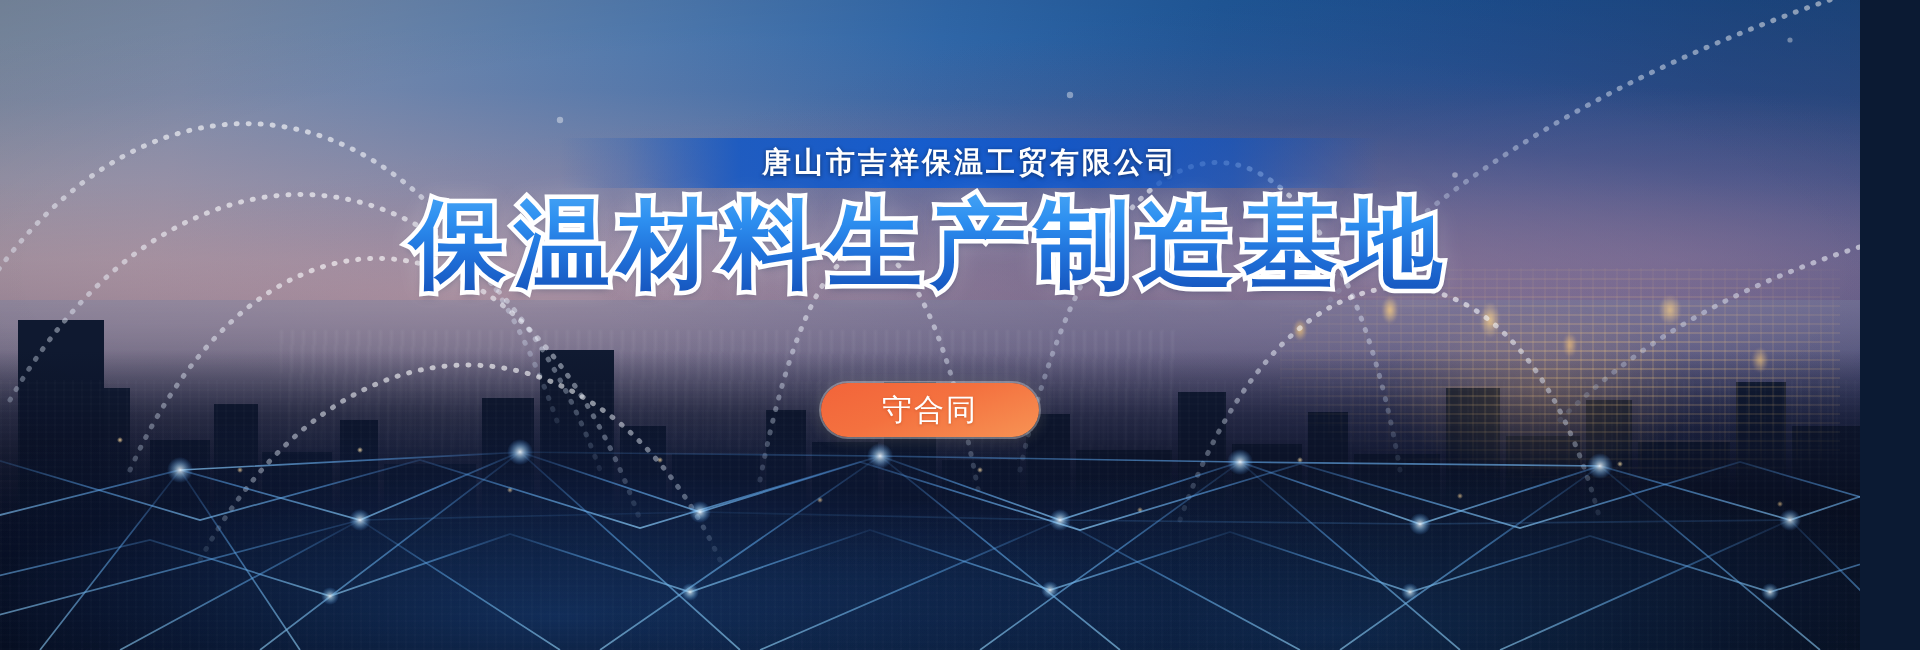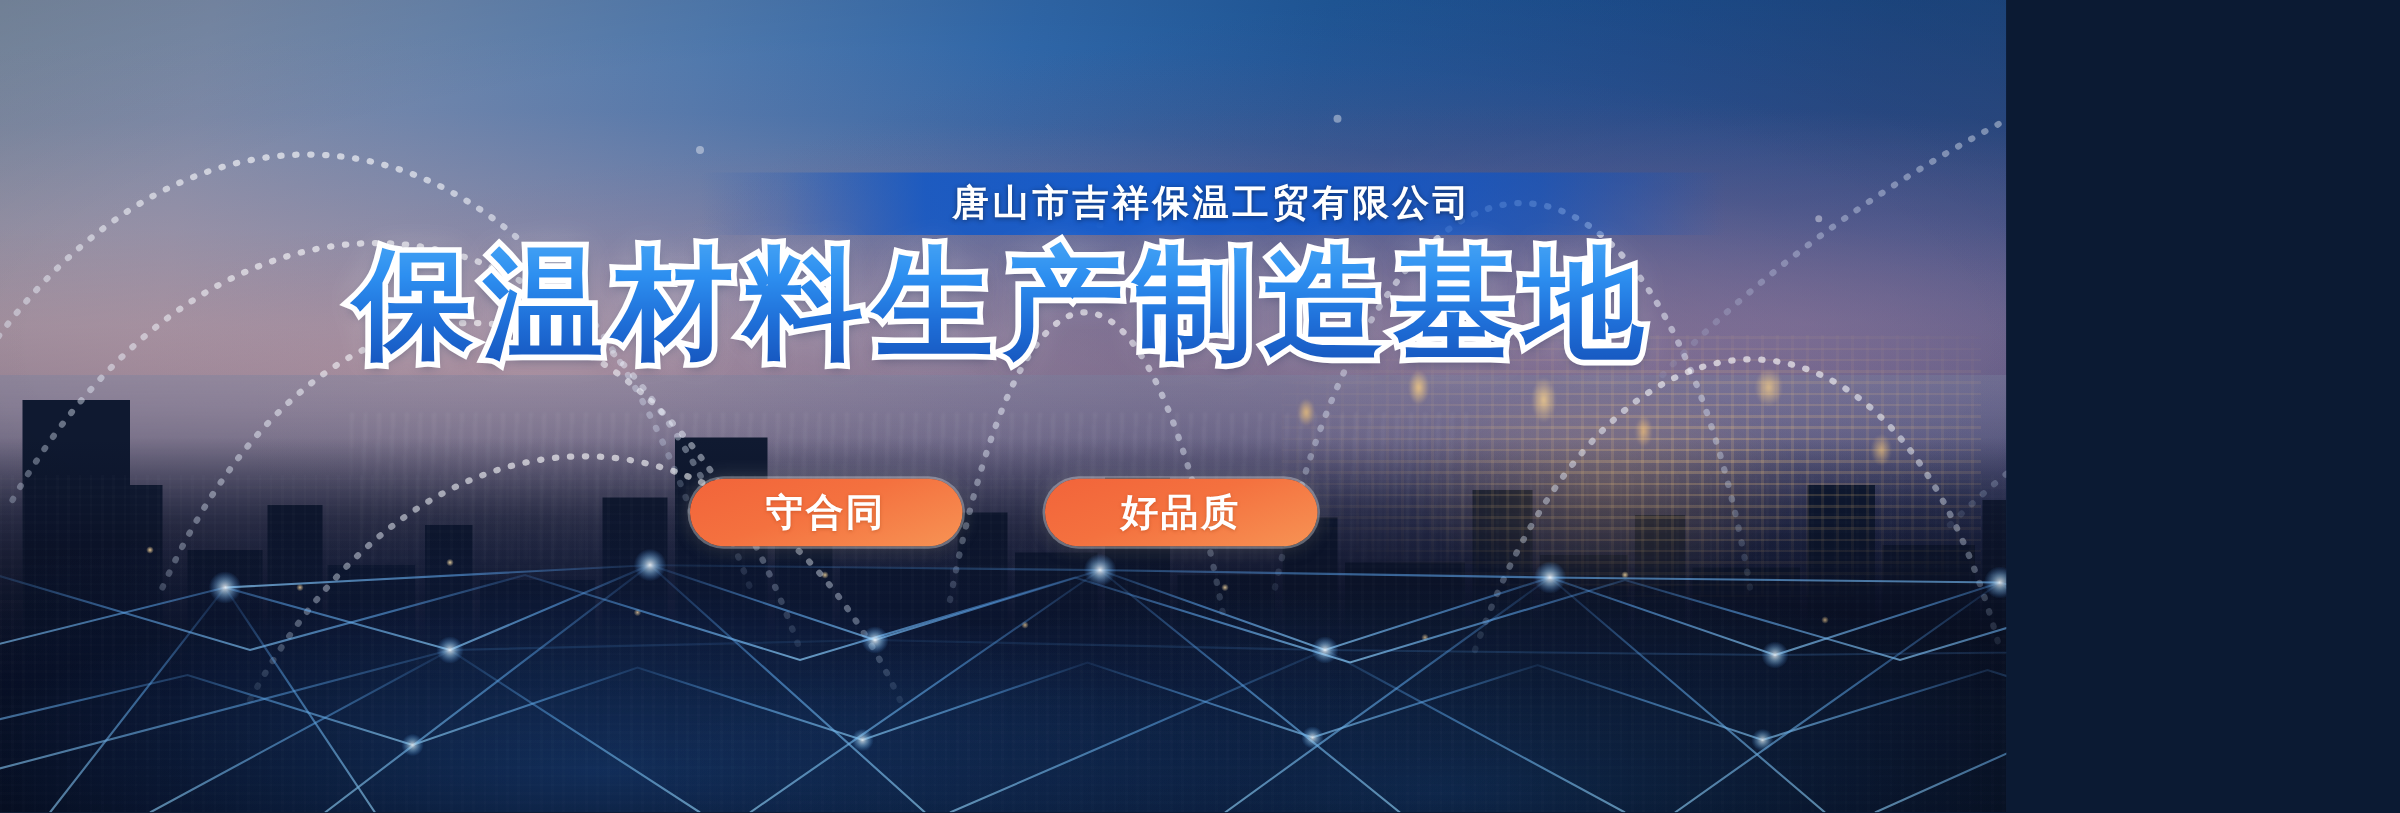--- a/index.html
+++ b/index.html
@@ -4,21 +4,21 @@
 <title>Banner</title>
 <style>
   html,body{margin:0;padding:0;}
   body{
     width:1920px;height:650px;overflow:hidden;
     font-family:"Liberation Sans","DejaVu Sans",sans-serif;
     background:#0b1a33;
   }
 
   #banner{
-    position:relative;width:1605px;height:650px;overflow:hidden;
+    position:relative;width:1860px;height:650px;overflow:hidden;
     isolation:isolate;
   }
 
   
   .bg-layer{position:absolute;inset:0;}
 
   
   .sky-base{
     background:
       linear-gradient(180deg,
@@ -197,21 +197,21 @@
     min-width:170px;height:54px;border-radius:27px;
     display:flex;align-items:center;justify-content:center;
     background:linear-gradient(160deg,#f2643a 0%, #f4713f 45%, #f79354 100%);
     box-shadow:
       0 0 0 2px rgba(255,255,255,0.30),
       0 0 18px rgba(255,255,255,0.22),
       0 4px 14px rgba(0,0,0,0.30);
     padding:0 24px;
   }
   .pill-text{
-    color:#ffffff;font-size:30px;font-weight:bold;letter-spacing:2px;
+    color:#ffffff;font-size:30px;font-weight:normal;letter-spacing:2px;
     white-space:nowrap;
     text-shadow:0 1px 3px rgba(140,50,10,0.35);
   }
 </style>
 </head>
 <body>
 
 <div id="banner">
 
   <div class="bg-layer sky-base"></div>
@@ -338,19 +338,16 @@
       <span class="subtitle-text">唐山市吉祥保温工贸有限公司</span>
     </div>
 
     <div class="headline-stroke">保温材料生产制造基地</div>
     <div class="headline">保温材料生产制造基地</div>
 
     <div class="pill-row">
       <div class="pill">
         <span class="pill-text">守合同</span>
       </div>
-      <div class="pill">
-        <span class="pill-text">好品质</span>
-      </div>
     </div>
 
   </div>
 </div>
 
 </body></html>

